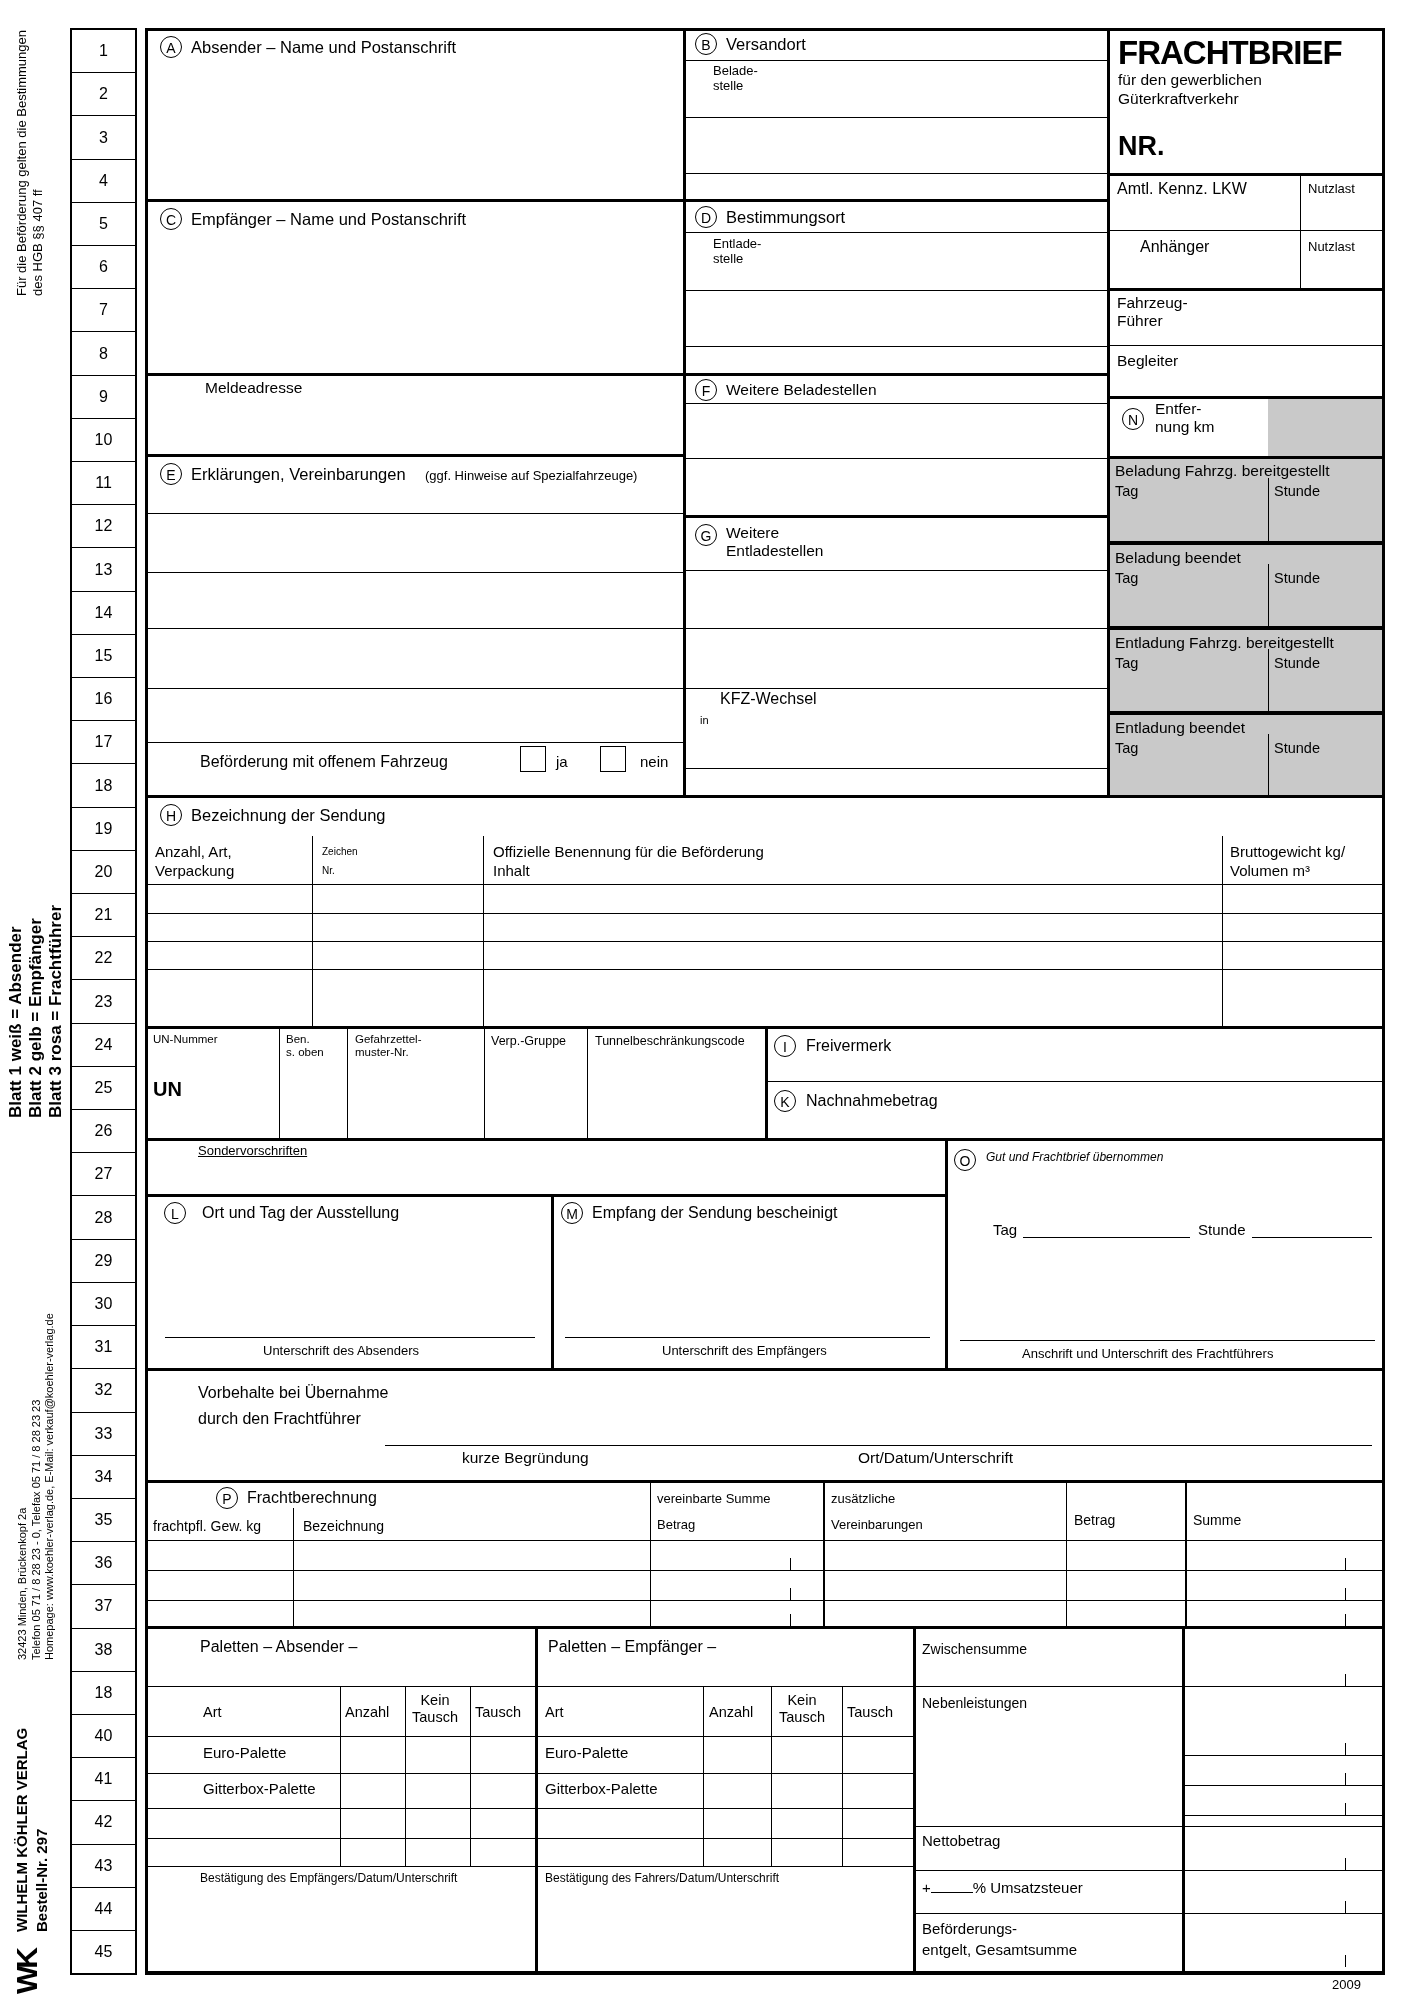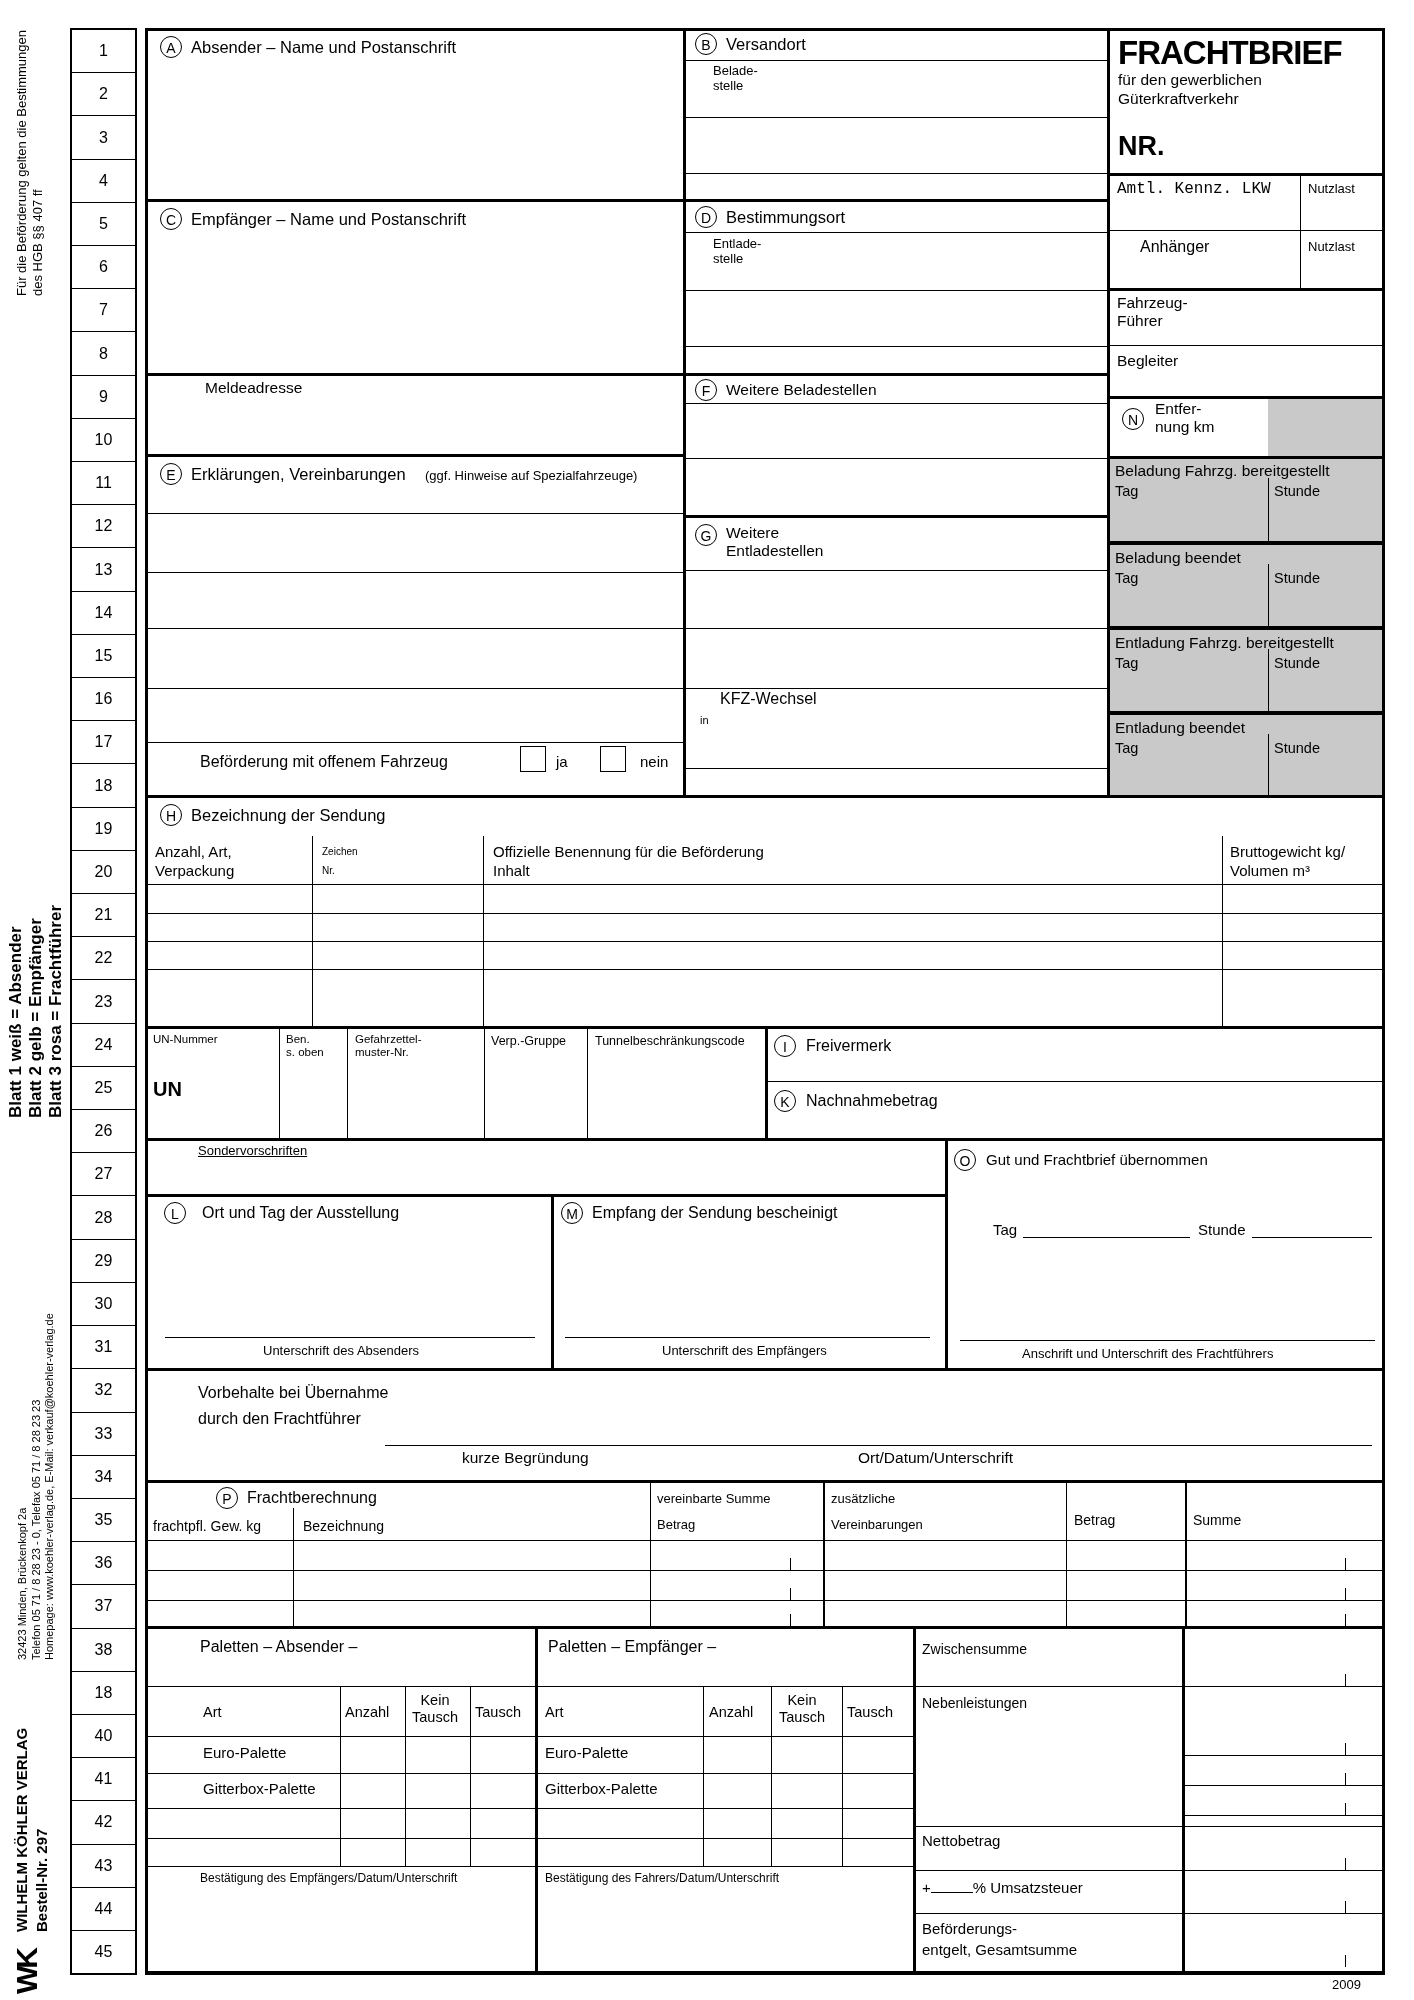--- a/index.html
+++ b/index.html
@@ -215,21 +215,21 @@
     <div class="tick" style="left:1345px;top:1858px;"></div>
     <div class="tick" style="left:1345px;top:1901px;"></div>
     <div class="tick" style="left:1345px;top:1955px;"></div>
   </div>
 
   <div class="t" style="left:1118px;top:34px;font-size:33px;font-weight:bold;letter-spacing:-1px;">FRACHTBRIEF</div>
   <div class="t" style="left:1118px;top:70px;font-size:15.5px;line-height:19px;">für den gewerblichen
 Güterkraftverkehr</div>
   <div class="t" style="left:1118px;top:131px;font-size:27px;font-weight:bold;">NR.</div>
 
-  <div class="t" style="left:1117px;top:180px;font-size:16px;font-family:Liberation Mono, monospace;">Amtl. Kennz. LKW</div>
+  <div class="t" style="left:1117px;top:180px;font-size:16px;">Amtl. Kennz. LKW</div>
   <div class="t" style="left:1308px;top:182px;font-size:13px;">Nutzlast</div>
   <div class="t" style="left:1140px;top:238px;font-size:16px;">Anhänger</div>
   <div class="t" style="left:1308px;top:240px;font-size:13px;">Nutzlast</div>
   <div class="t" style="left:1117px;top:294px;font-size:15.5px;">Fahrzeug-
 Führer</div>
   <div class="t" style="left:1117px;top:352px;font-size:15.5px;">Begleiter</div>
 
   <span class="circ" style="left:1122px;top:408px;">N</span>
   <div class="t" style="left:1155px;top:400px;font-size:15.5px;">Entfer-
 nung km</div>
@@ -303,21 +303,21 @@
   <div class="t" style="left:806px;top:1092px;font-size:16px;">Nachnahmebetrag</div>
 
   <div class="t" style="left:198px;top:1144px;font-size:13px;text-decoration:underline;">Sondervorschriften</div>
   <span class="circ" style="left:164px;top:1202px;">L</span>
   <div class="t" style="left:202px;top:1204px;font-size:16px;">Ort und Tag der Ausstellung</div>
   <div class="t" style="left:263px;top:1344px;font-size:13px;">Unterschrift des Absenders</div>
   <span class="circ" style="left:561px;top:1202px;">M</span>
   <div class="t" style="left:592px;top:1204px;font-size:16px;">Empfang der Sendung bescheinigt</div>
   <div class="t" style="left:662px;top:1344px;font-size:13px;">Unterschrift des Empfängers</div>
   <span class="circ" style="left:954px;top:1149px;">O</span>
-  <div class="t" style="left:986px;top:1151px;font-size:15px;">Gut und Frachtbrief übernommen</div>
+  <div class="t" style="left:986px;top:1151px;font-size:12px;font-style:italic;">Gut und Frachtbrief übernommen</div>
   <div class="t" style="left:993px;top:1221px;font-size:15px;">Tag</div>
   <div class="t" style="left:1198px;top:1221px;font-size:15px;">Stunde</div>
   <div class="t" style="left:1022px;top:1347px;font-size:13px;">Anschrift und Unterschrift des Frachtführers</div>
 
   <div class="t" style="left:198px;top:1380px;font-size:16px;line-height:26px;">Vorbehalte bei Übernahme
 durch den Frachtführer</div>
   <div class="t" style="left:462px;top:1449px;font-size:15.5px;">kurze Begründung</div>
   <div class="t" style="left:858px;top:1449px;font-size:15.5px;">Ort/Datum/Unterschrift</div>
 
   <span class="circ" style="left:216px;top:1487px;">P</span>

